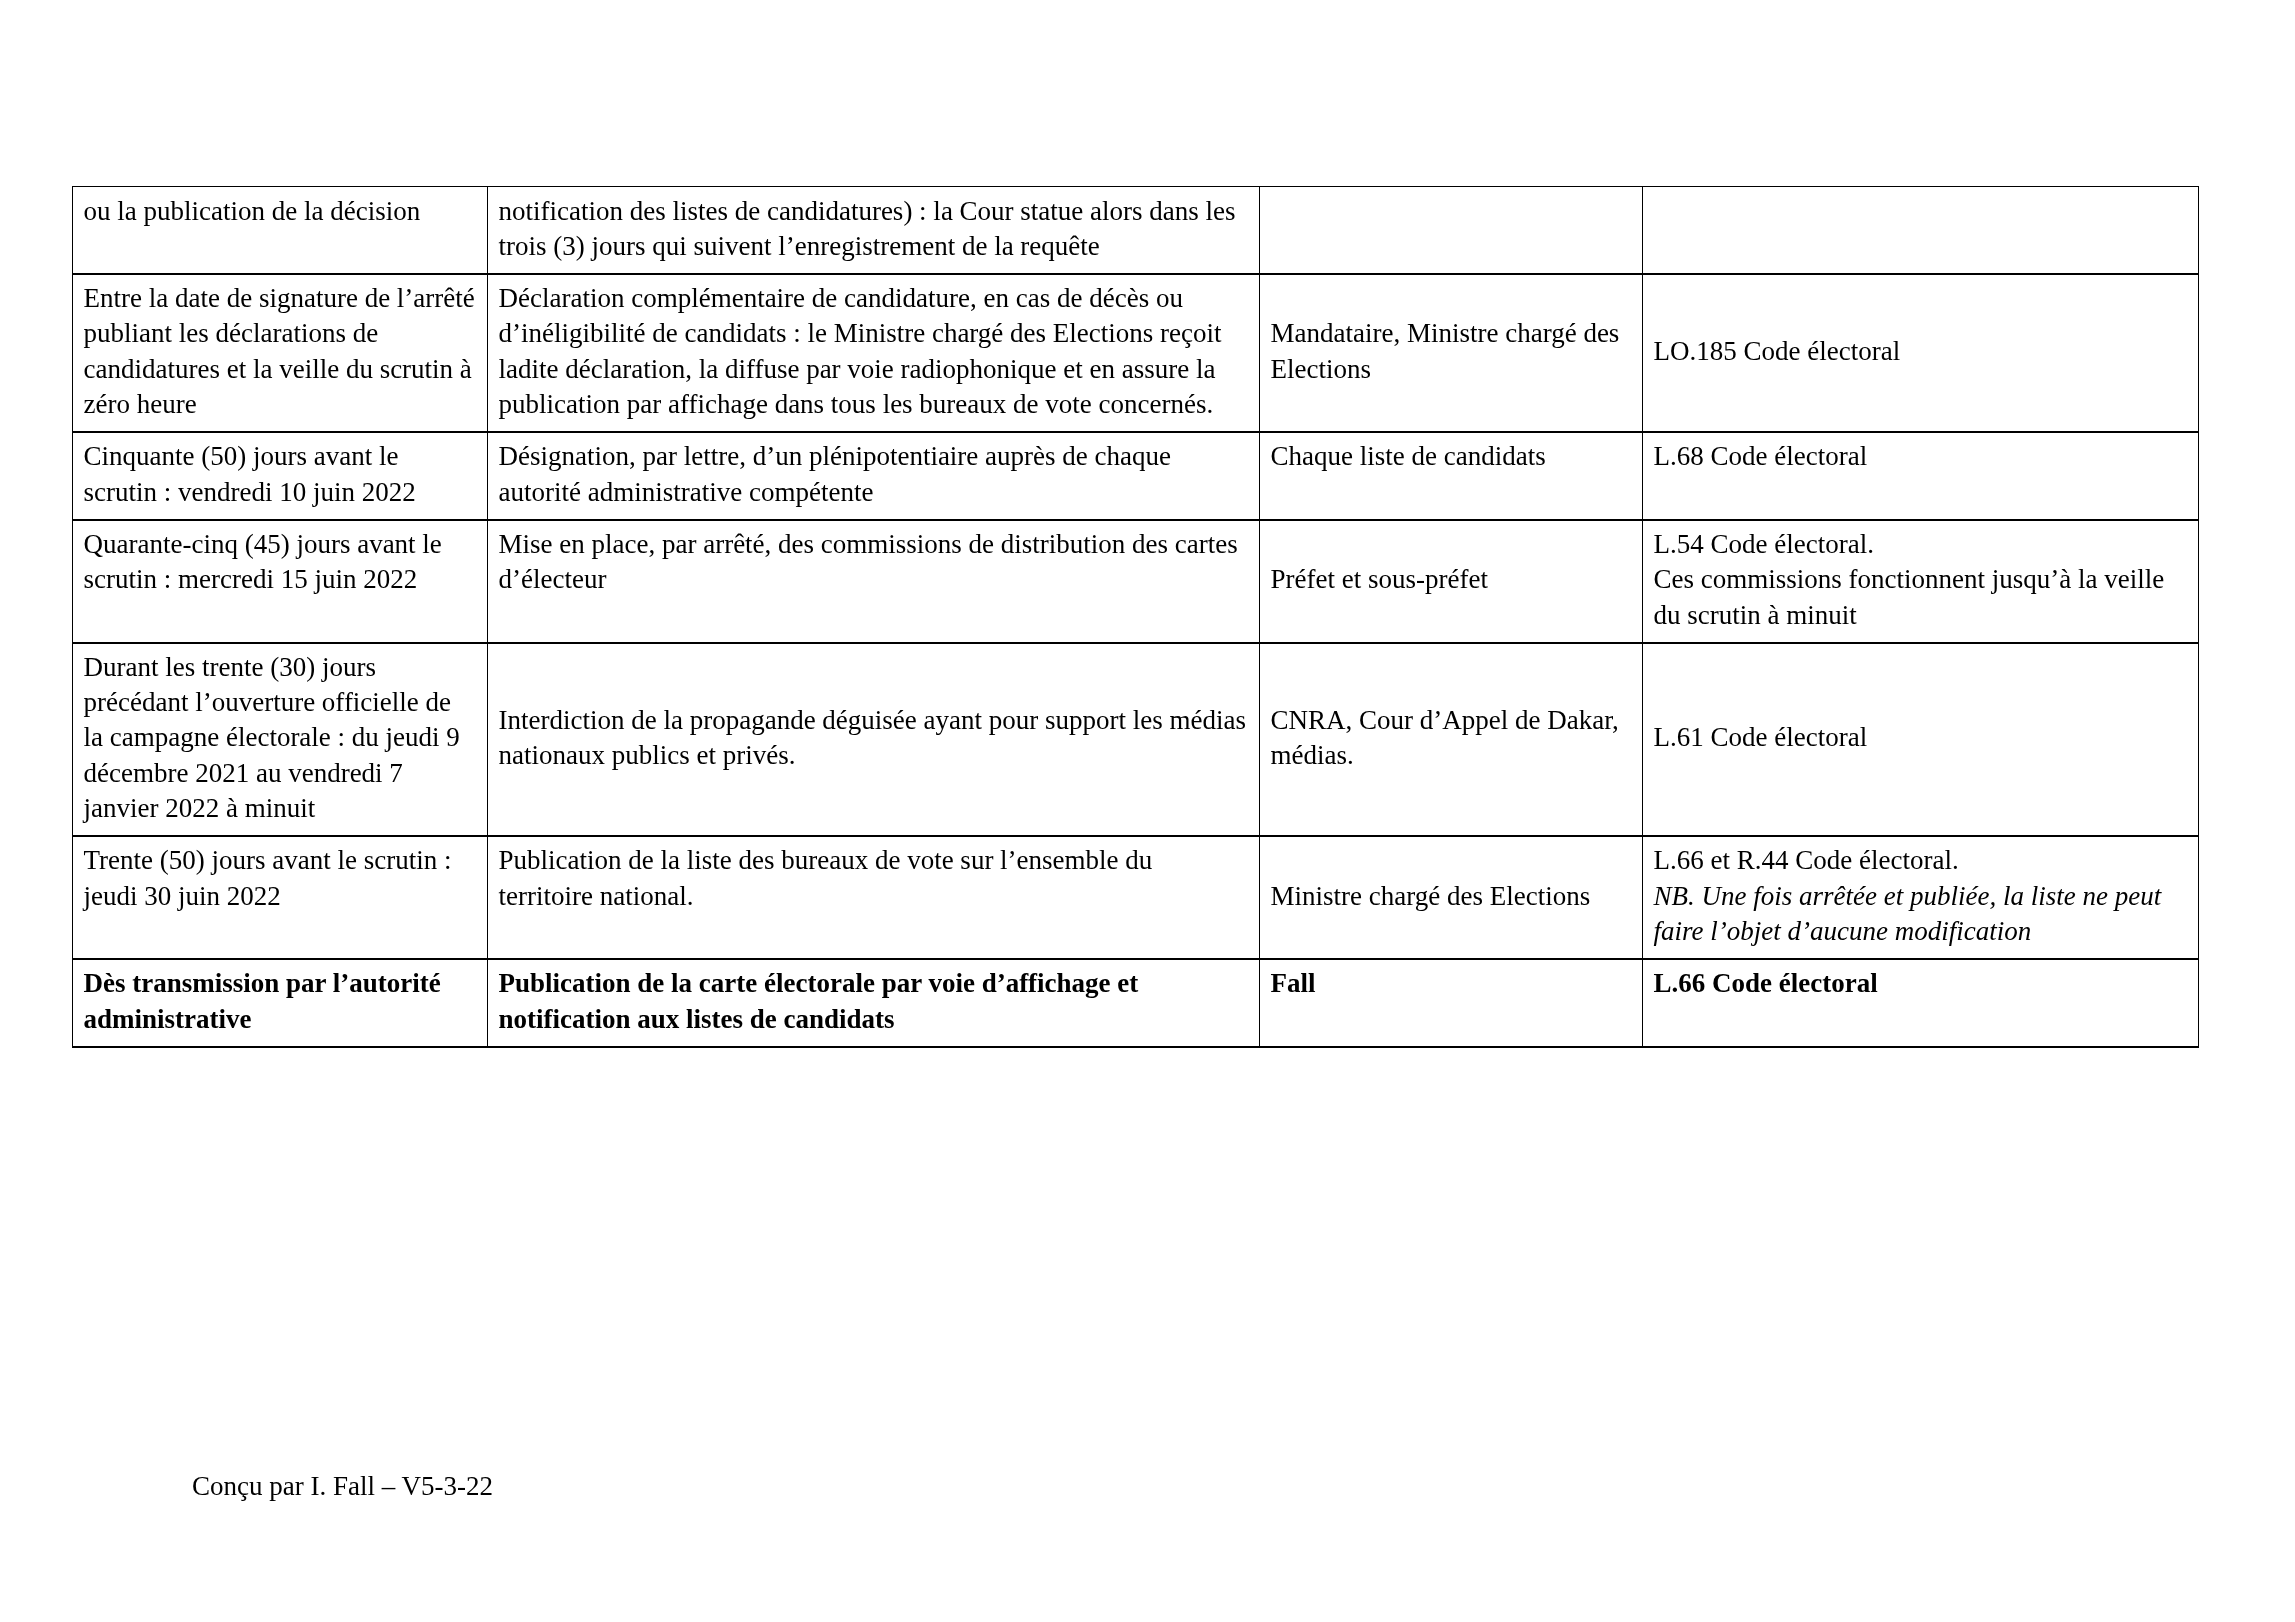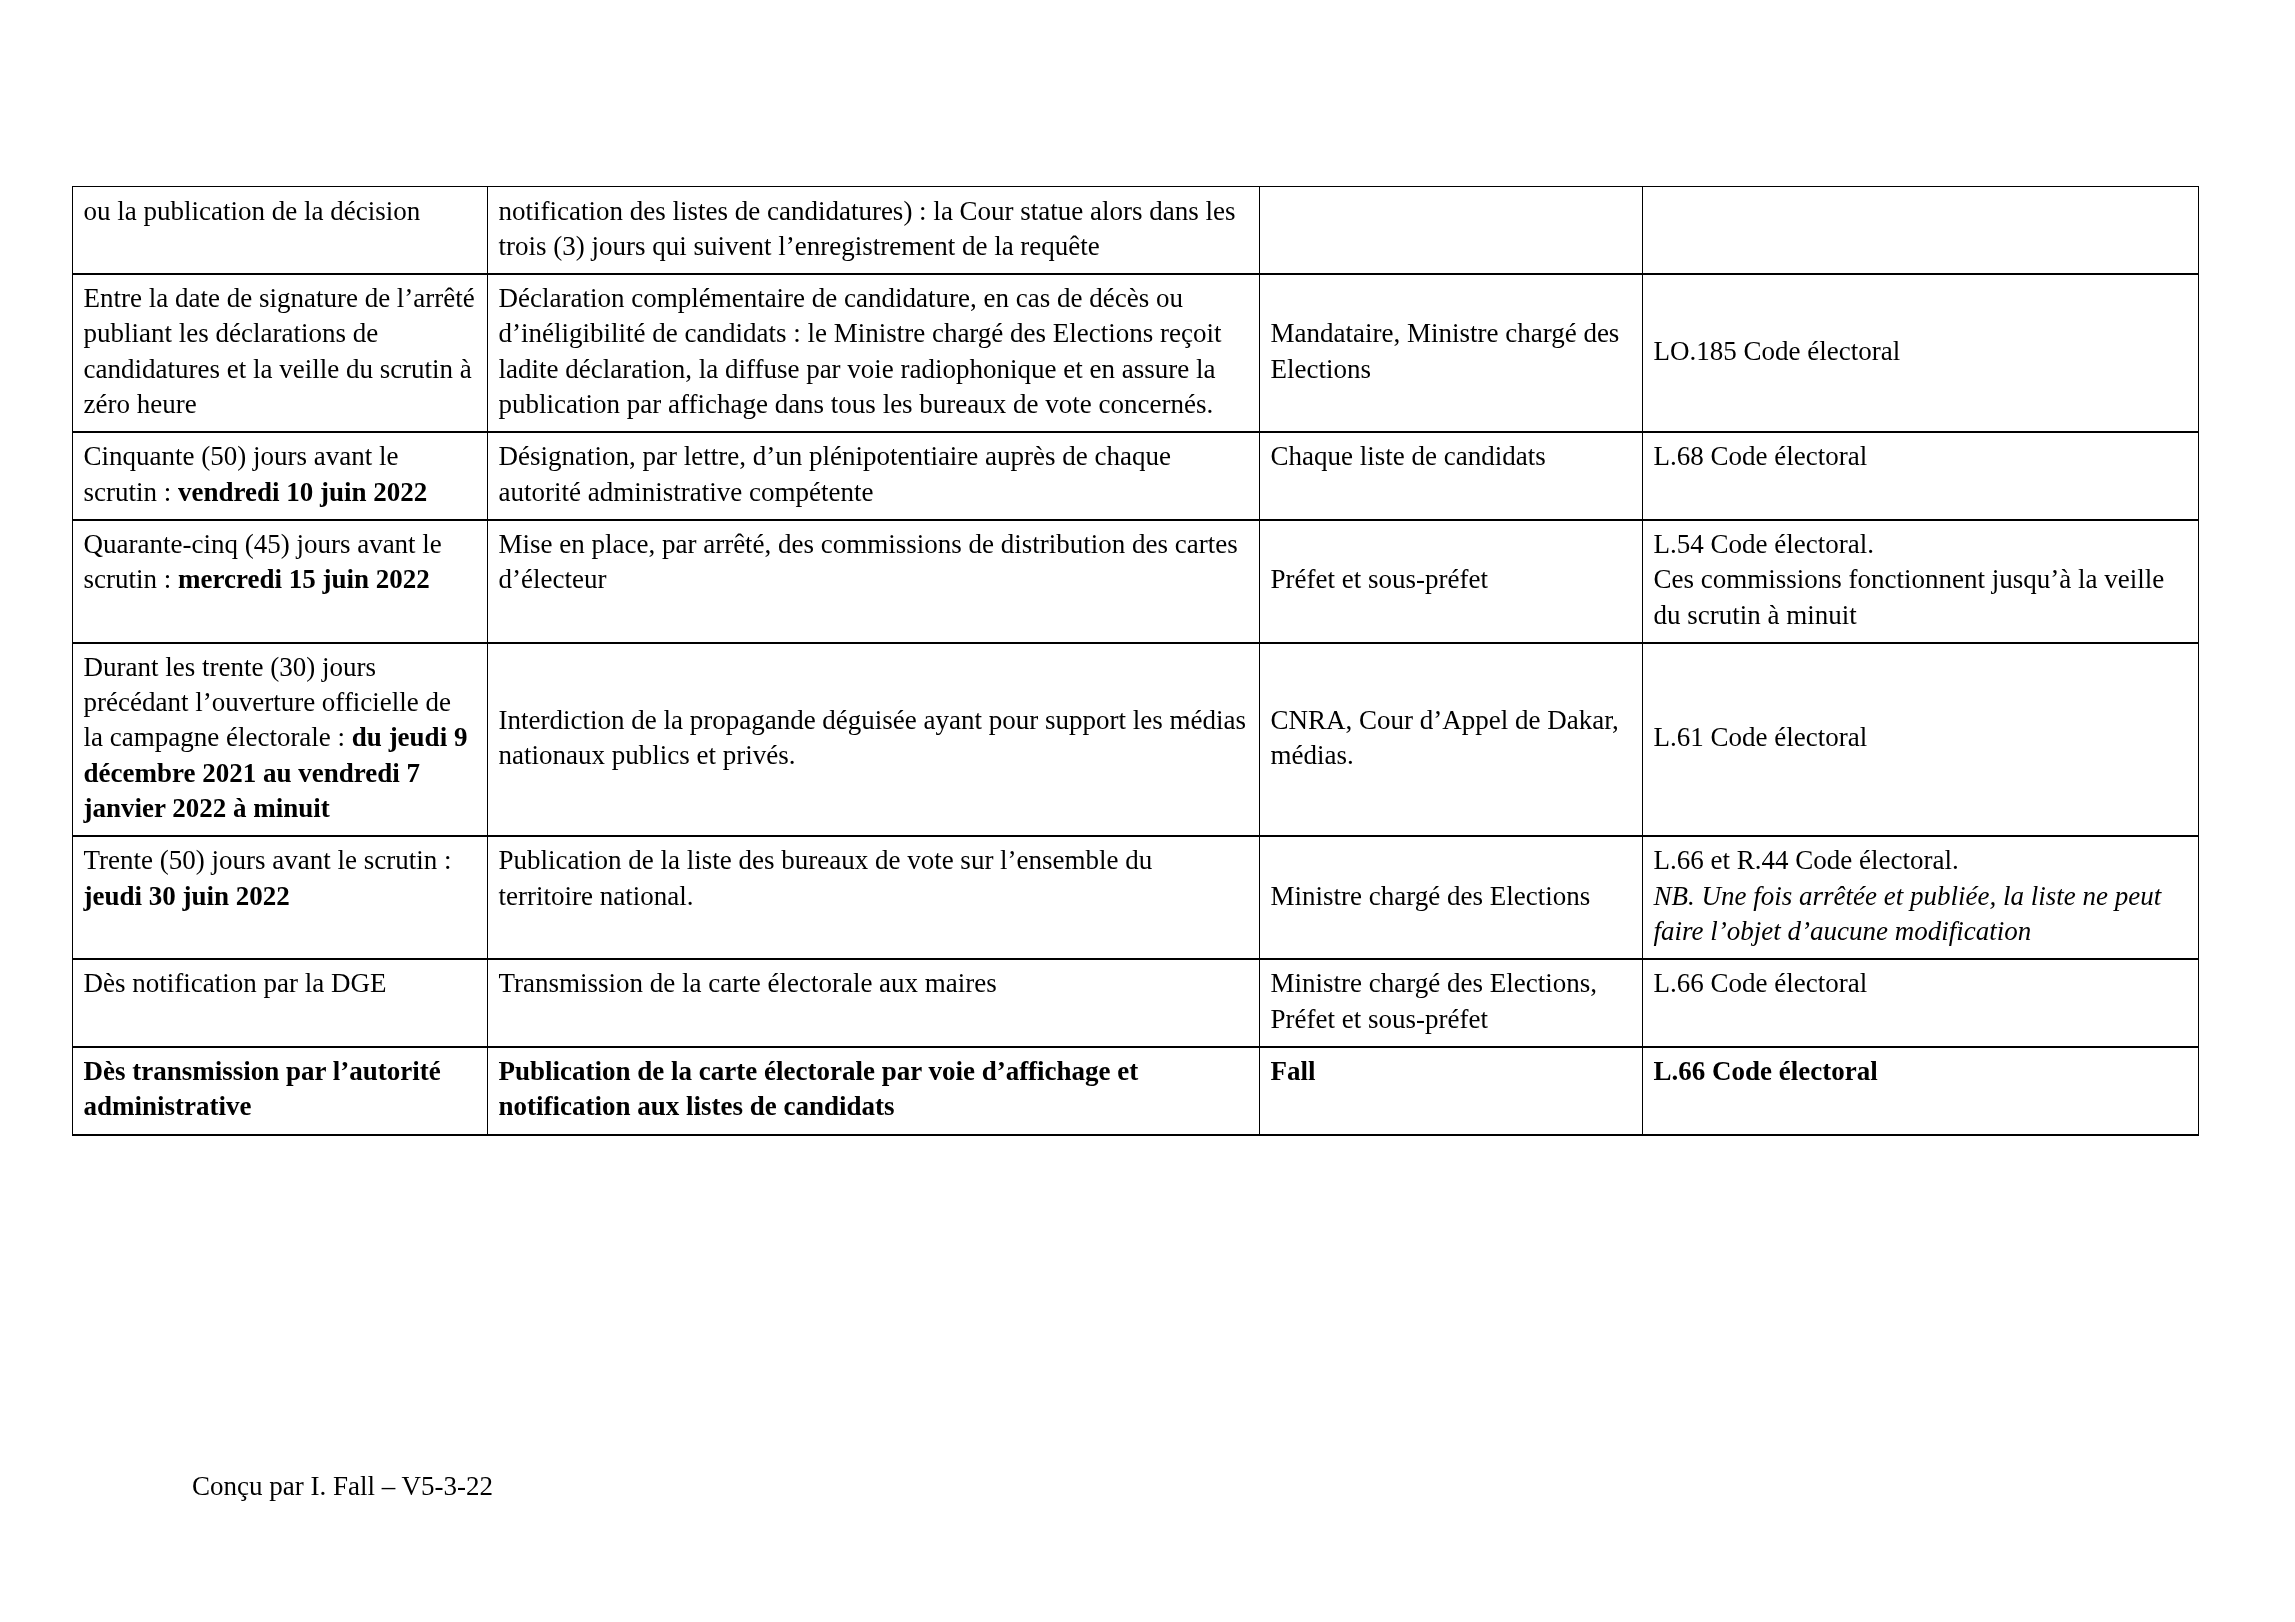--- a/index.html
+++ b/index.html
@@ -46,21 +46,21 @@
   .sched-table tr.last-row > td {
     border-bottom-width: 2.6px;
     font-weight: bold;
   }
   .col-a { width: 415px; }
   .col-b { width: 772px; }
   .col-c { width: 383px; }
   .col-d { width: 556px; }
 
   td.mid { vertical-align: middle; }
-  b.bold { font-weight: bold; }
+  b.bold { font-weight: normal; }
   i.ital { }
 
   .footer-note {
     position: absolute;
     left: 192px;
     top: 1469px;
     font-size: 27px;
     line-height: 1.3;
     white-space: nowrap;
   }
@@ -114,26 +114,20 @@
         <td class="mid"><span>L.61 Code électoral</span></td>
       </tr>
 
       <tr class="row row-6 row-thick">
         <td><span>Trente (50) jours avant le scrutin : </span><b class="bold">jeudi 30 juin 2022</b></td>
         <td><span>Publication de la liste des bureaux de vote sur l’ensemble du territoire national.</span></td>
         <td class="mid"><span>Ministre chargé des Elections</span></td>
         <td><span>L.66 et R.44 Code électoral.</span><br><i class="ital">NB. Une fois arrêtée et publiée, la liste ne peut faire l’objet d’aucune modification</i></td>
       </tr>
 
-      <tr class="row row-7 row-thick">
-        <td><span>Dès notification par la DGE</span></td>
-        <td><span>Transmission de la carte électorale aux maires</span></td>
-        <td><span>Ministre chargé des Elections, Préfet et sous-préfet</span></td>
-        <td><span>L.66 Code électoral</span></td>
-      </tr>
 
       <tr class="row row-8 row-thick last-row">
         <td><span>Dès transmission par l’autorité administrative</span></td>
         <td><span>Publication de la carte électorale par voie d’affichage et notification aux listes de candidats</span></td>
         <td><span>Fall</span></td>
         <td><span>L.66 Code électoral</span></td>
       </tr>
 
     </tbody>
   </table>

